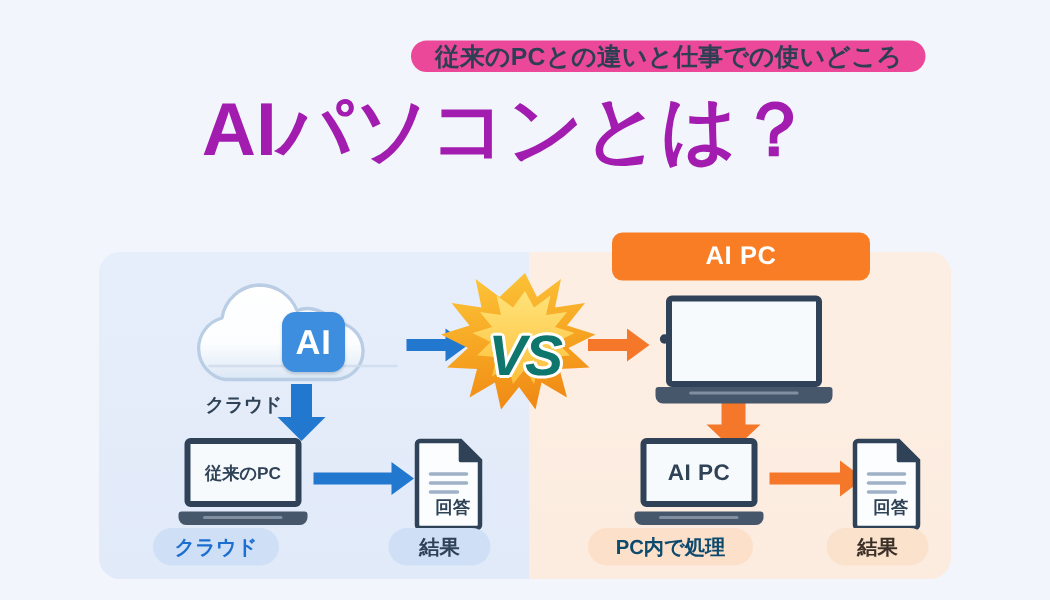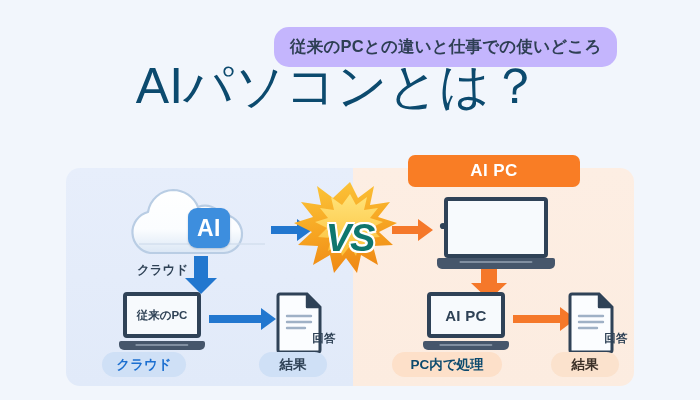--- a/index.html
+++ b/index.html
@@ -7,31 +7,31 @@
     width:700px;height:400px;overflow:hidden;
     background:#f2f6fc;
     font-family:"Liberation Sans","DejaVu Sans",sans-serif;
     -webkit-font-smoothing:antialiased;
   }
   .stage{position:relative;width:700px;height:400px;}
 
   
   .subtitle-badge{
     position:absolute;left:274px;top:27px;
-    height:40px;padding:0 16px;
-    display:flex;align-items:center;justify-content:center;
-    background:#c4b5fd;border-radius:15px;
+    height:21px;padding:0 16px;
+    display:flex;align-items:center;justify-content:center;
+    background:#ec4899;border-radius:15px;
     color:#2e3f54;font-size:16.5px;font-weight:700;letter-spacing:.2px;
     white-space:nowrap;
   }
   .main-title{
     position:absolute;left:0;top:60px;width:676px;
     text-align:center;
-    color:#0c4a6e;
-    font-size:50px;font-weight:400;letter-spacing:0px;
+    color:#a21caf;
+    font-size:50px;font-weight:700;letter-spacing:0px;
     line-height:1.05;
     white-space:nowrap;
   }
 
   
   .panel{position:absolute;top:168px;height:218px;}
   .panel-left{
     left:66px;width:287px;
     background:linear-gradient(180deg,#e7eefb 0%,#e1eaf9 100%);
     border-radius:14px 0 0 14px;
@@ -99,21 +99,21 @@
   
   .lap-sm{width:86px;height:58px;}
   .lap-sm .lid{width:78px;height:46px;margin:0 auto;}
   .lap-sm .base{bottom:0;width:86px;height:9px;}
   .lap-sm .screen-txt{font-size:11.5px;}
   .lap-legacy{left:119px;top:292px;}
   .lap-aipc{left:423px;top:292px;}
   .lap-aipc .screen-txt{font-size:15px;font-weight:800;letter-spacing:.3px;}
 
   
-  .doc{position:absolute;width:48px;height:58px;padding-left:44px;}
+  .doc{position:absolute;width:48px;height:58px;}
   .doc-left{left:278px;top:292px;}
   .doc-right{left:570px;top:292px;}
   .doc .doc-label{
     position:absolute;left:0;right:0;bottom:4px;text-align:center;
     font-size:11.5px;font-weight:800;color:#2f4256;letter-spacing:.3px;
   }
 
   
   .tag{
     position:absolute;height:25px;border-radius:13px;

